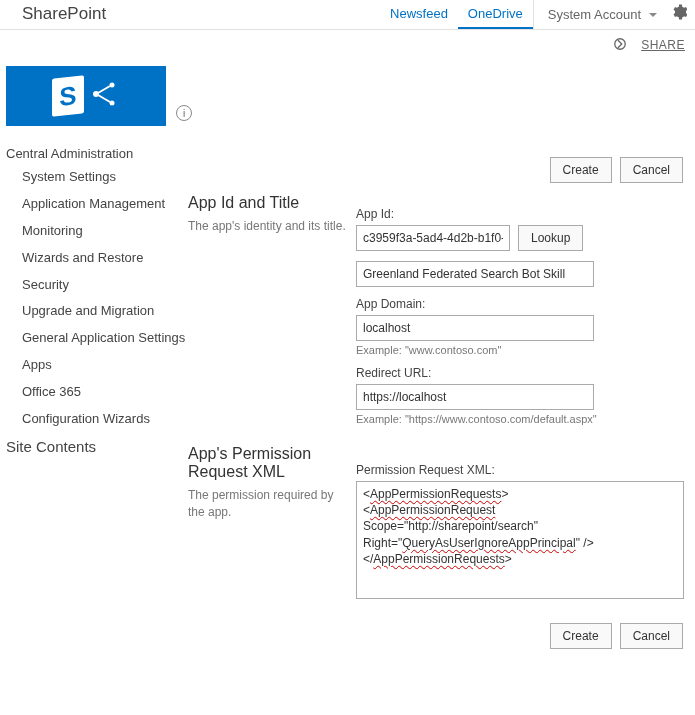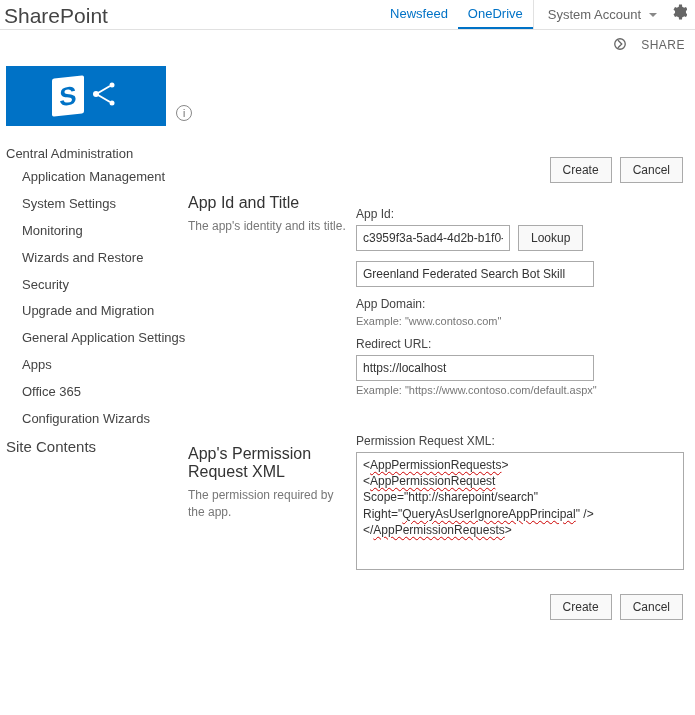--- a/index.html
+++ b/index.html
@@ -1,26 +1,26 @@
 <!DOCTYPE html>
 <html><head>
 <meta charset="utf-8">
 <style>
   * { box-sizing: border-box; margin: 0; padding: 0; }
   html, body { width: 695px; height: 715px; font-family: "Segoe UI Light", "Segoe UI", Arial, sans-serif; color: #444; font-size: 13px; background: #fff; overflow: hidden; }
   .suite-bar { display: flex; align-items: stretch; height: 30px; background: #fff; border-bottom: 1px solid #e1e1e1; }
-  .suite-brand { font-size: 21px; color: #444; padding: 4px 10px 0 4px; font-weight: 300; }
+  .suite-brand { font-size: 17px; color: #444; padding: 4px 10px 0 22px; font-weight: 300; }
   .suite-spacer { flex: 1; }
   .suite-link { color: #0072c6; font-size: 13px; padding: 6px 10px; }
   .suite-link.active { border-bottom: 2px solid #0072c6; }
   .suite-user { color: #666; font-size: 13px; padding: 6px 6px 6px 14px; border-left: 1px solid #e1e1e1; display: flex; align-items: center; gap: 8px; }
   .suite-gear { padding: 4px 8px; color: #666; }
   .caret { width: 0; height: 0; border-left: 4px solid transparent; border-right: 4px solid transparent; border-top: 4px solid #888; display: inline-block; }
 
-  .share-row { display: flex; justify-content: flex-end; align-items: center; height: 30px; padding-right: 10px; color: #666; gap: 14px; }
+  .share-row { display: flex; justify-content: flex-end; align-items: center; height: 30px; padding-right: 10px; color: #666; gap: 14px; text-decoration: underline; }
   .share-icon svg { width: 14px; height: 14px; }
 
   .logo-row { display: flex; align-items: center; padding: 6px; gap: 10px; }
   .logo { width: 160px; height: 60px; background: #0072c6; display: flex; align-items: center; justify-content: center; gap: 6px; }
   .logo-s { width: 32px; height: 38px; background: #fff; transform: skewY(-6deg); color: #0072c6; font-weight: bold; font-size: 26px; display: flex; align-items: center; justify-content: center; border-radius: 2px; }
   .logo-dots { color: #fff; font-size: 26px; line-height: 1; }
   .info-icon { width: 16px; height: 16px; border: 1px solid #888; border-radius: 50%; display: flex; align-items: center; justify-content: center; font-size: 10px; color: #666; margin-top: 34px; }
 
   .body-area { display: flex; padding: 14px 6px 0 6px; }
   .left-nav { width: 182px; flex-shrink: 0; }
@@ -98,22 +98,22 @@
     </div>
   </div>
   <div class="info-icon">i</div>
 </div>
 
 <div class="body-area">
 
   <div class="left-nav">
     <div class="nav-header">Central Administration</div>
     <div class="nav-list">
+      <div class="nav-item"><a>System Settings</a></div>
       <div class="nav-item"><a>Application Management</a></div>
-      <div class="nav-item"><a>System Settings</a></div>
       <div class="nav-item"><a>Monitoring</a></div>
       <div class="nav-item"><a>Wizards and Restore</a></div>
       <div class="nav-item"><a>Security</a></div>
       <div class="nav-item"><a>Upgrade and Migration</a></div>
       <div class="nav-item"><a>General Application Settings</a></div>
       <div class="nav-item"><a>Apps</a></div>
       <div class="nav-item"><a>Office 365</a></div>
       <div class="nav-item"><a>Configuration Wizards</a></div>
     </div>
     <div class="nav-sub"><a>Site Contents</a></div>
@@ -144,20 +144,21 @@
           <button class="btn">Lookup</button>
         </div>
       </div>
 
       <div class="field-row">
         <input class="field-input wide" value="Greenland Federated Search Bot Skill" style="">
       </div>
 
       <div class="field-row">
         <div class="field-label">App Domain:</div>
+        <input class="field-input wide" value="localhost" style="">
         <div class="example">Example: "www.contoso.com"</div>
       </div>
 
       <div class="field-row">
         <div class="field-label">Redirect URL:</div>
         <input class="field-input wide" value="https://localhost" style="">
         <div class="example">Example: "https://www.contoso.com/default.aspx"</div>
       </div>
 
       <div style="height:28px"></div>

